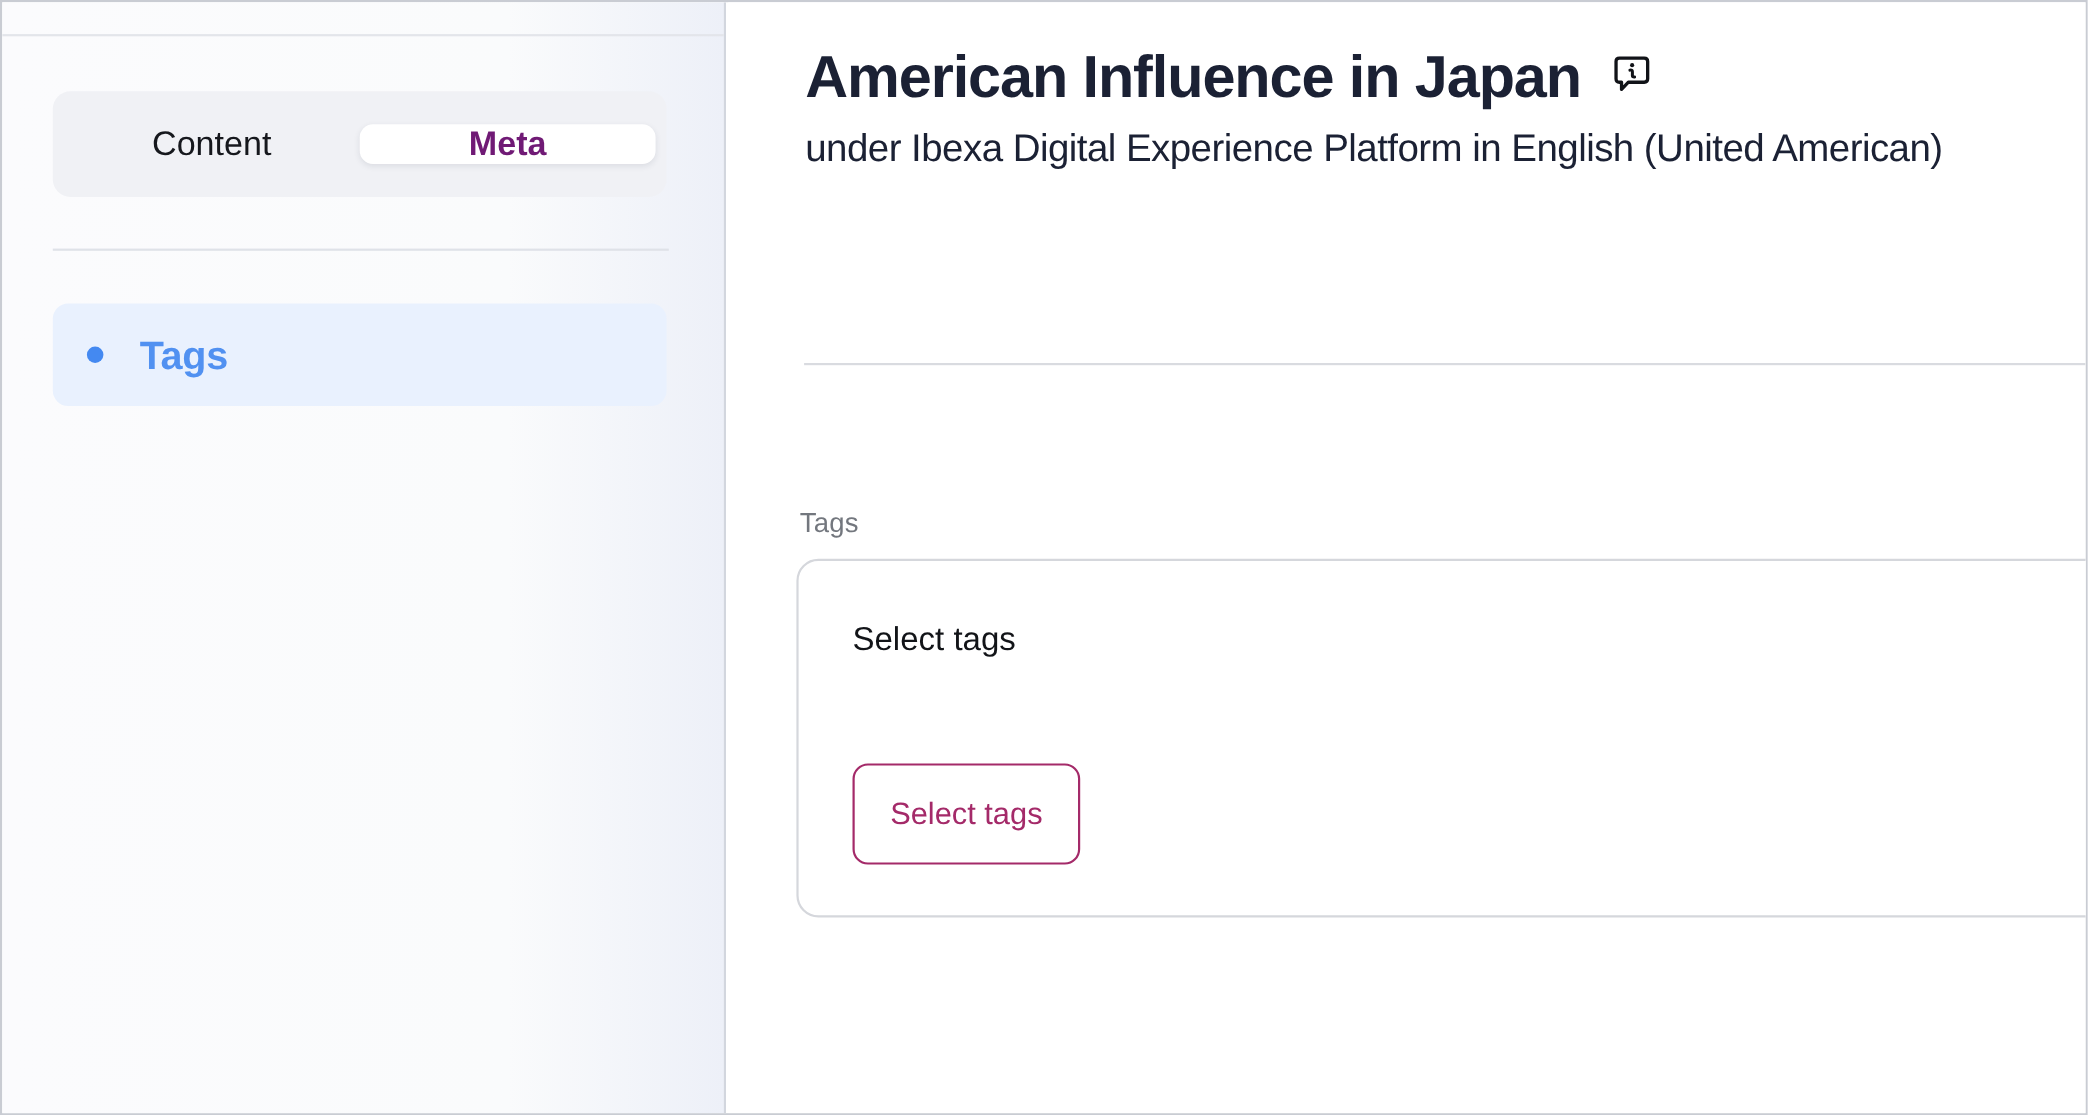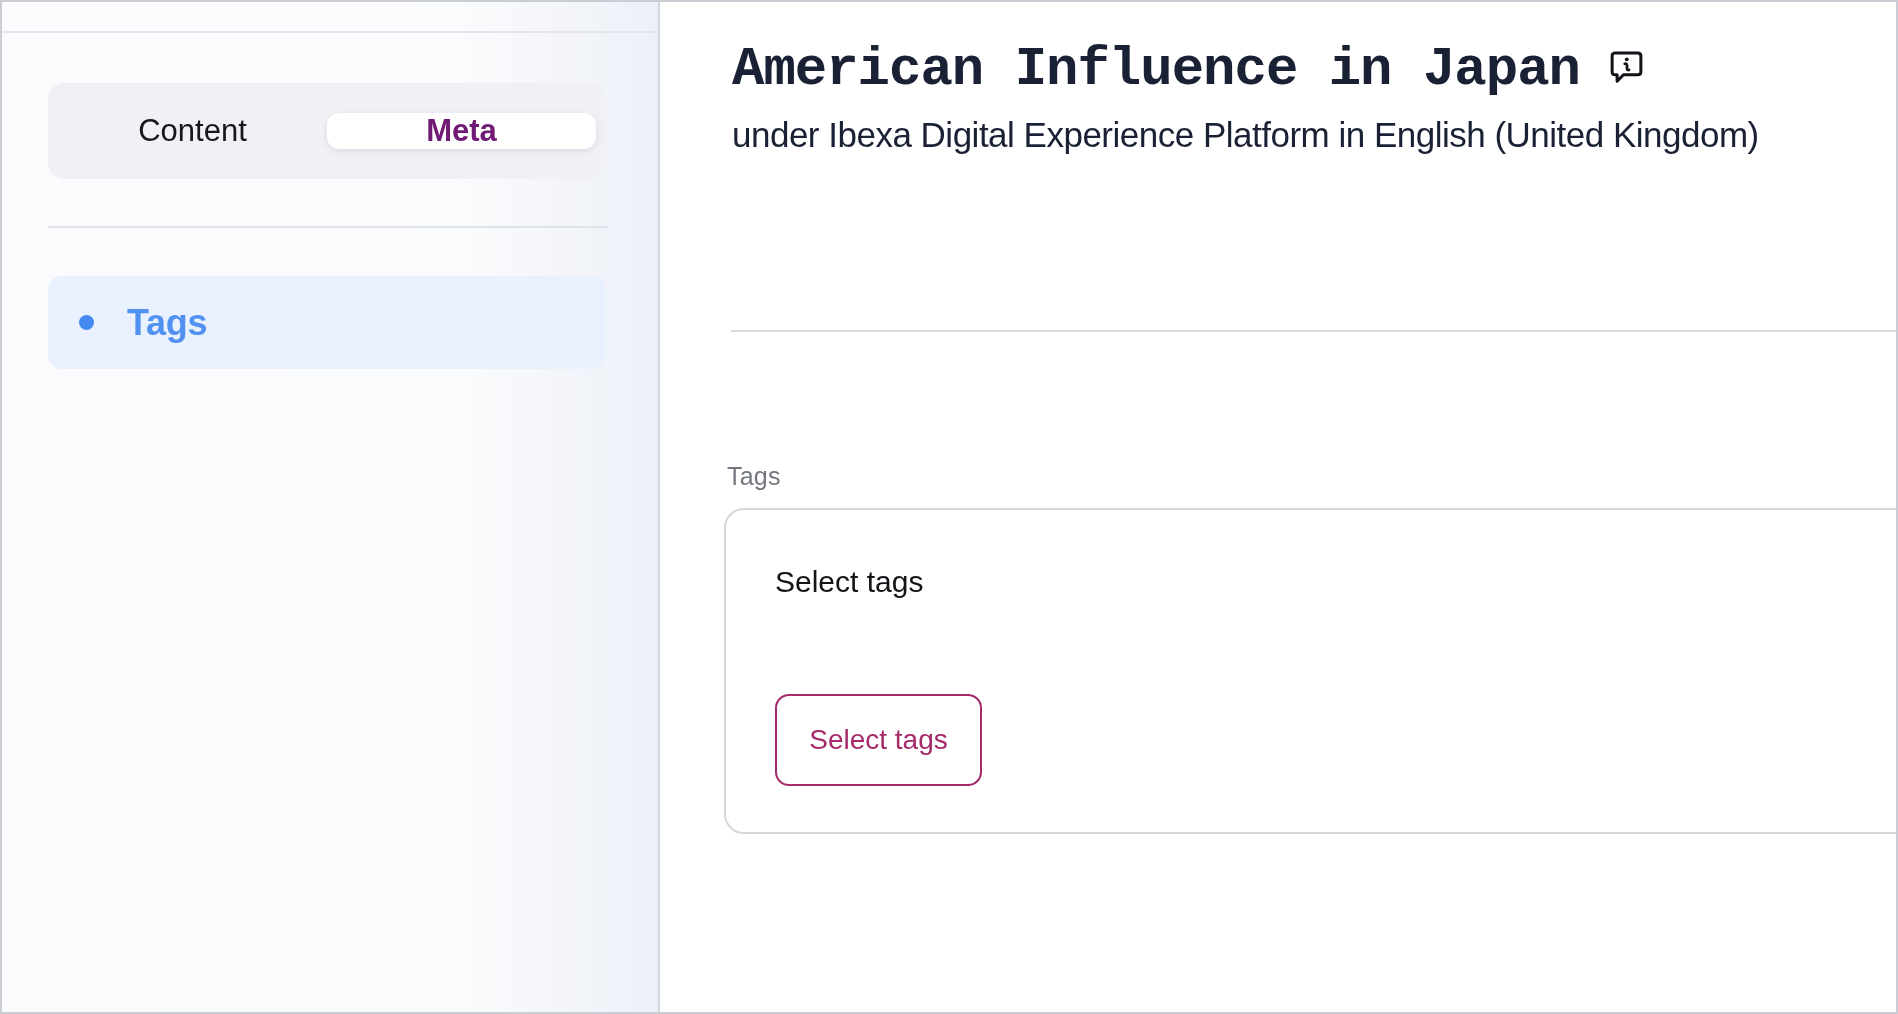--- a/index.html
+++ b/index.html
@@ -65,21 +65,21 @@
     margin-left:33px;font-size:36px;font-weight:700;color:var(--nav-text-blue);
     letter-spacing:-0.3px;
   }
 
   
   .main{
     position:absolute;left:660px;top:0;right:0;bottom:0;background:#ffffff;
   }
   .title-row{
     position:absolute;left:70px;top:36px;right:20px;
-    display:flex;align-items:flex-start;gap:30px;font-family:Liberation Mono, monospace;
+    display:flex;align-items:flex-start;gap:30px;
   }
   .page-title{
     font-size:54px;font-weight:800;color:var(--title-text);
     letter-spacing:-1px;line-height:1.2;white-space:nowrap;
   }
   .info-btn{
     background:none;border:none;padding:0;cursor:pointer;margin-top:13px;flex:0 0 auto;
     line-height:0;
   }
   .subtitle{
@@ -138,21 +138,21 @@
       <h1 class="page-title">American Influence in Japan</h1>
       <button class="info-btn" title="">
         <svg width="33" height="35" viewBox="0 0 26 28">
           <path d="M4 1.5 H22 Q24.5 1.5 24.5 4 V16.5 Q24.5 19 22 19 H10.5 L5.5 24.2 V19 H4 Q1.5 19 1.5 16.5 V4 Q1.5 1.5 4 1.5 Z" fill="none" stroke="#111318" stroke-width="2.4" stroke-linejoin="round"></path>
           <circle cx="13.2" cy="6.6" r="1.5" fill="#111318"></circle>
           <path d="M11.6 10.2 Q13.4 9.8 13.4 11.4 V14.2 Q13.4 15.4 15 15.2" fill="none" stroke="#111318" stroke-width="2.2" stroke-linecap="round"></path>
         </svg>
       </button>
     </div>
 
-    <p class="subtitle">under Ibexa Digital Experience Platform in English (United Kingdom)</p>
+    <p class="subtitle">under Ibexa Digital Experience Platform in English (United American)</p>
 
     <div class="main-divider"></div>
 
     <div class="field-label">Tags</div>
 
     <section class="fieldset">
       <div class="fieldset-title">Select tags</div>
       <button class="select-tags-btn">Select tags</button>
     </section>
 

